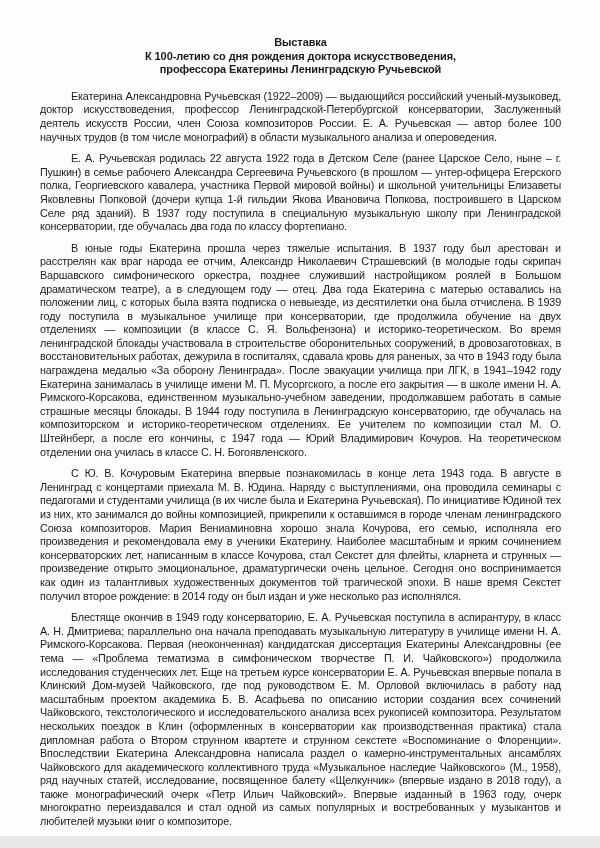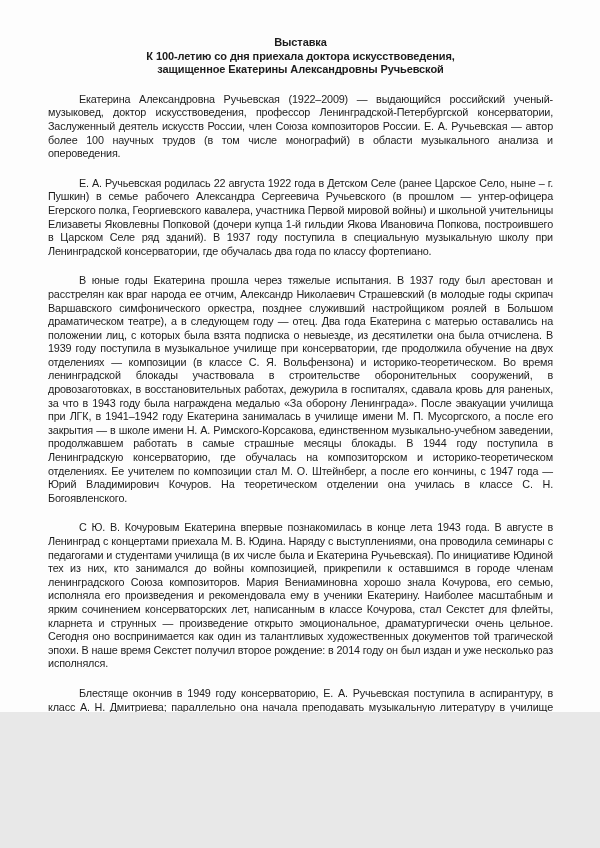--- a/index.html
+++ b/index.html
@@ -1,19 +1,19 @@
 <!DOCTYPE html>
 <html lang="ru"><head>
 <meta charset="utf-8">
 <style>
   html, body { margin: 0; padding: 0; background: #e8e8e8; }
   .page {
     position: relative;
     width: 600px;
-    height: 712px;
+    height: 836px;
     margin: 0 auto;
     background: #fdfdfd;
     box-sizing: border-box;
     padding: 36px 31px 29px 32px;
     overflow: hidden;
     font-family: "Liberation Sans", "DejaVu Sans", sans-serif;
     color: #1c1c1c;
   }
   .doc-title {
     text-align: center;
@@ -23,35 +23,35 @@
     letter-spacing: -0.1px;
     margin: 0 0 13px 0;
   }
   .doc-title .title-line { white-space: nowrap; }
   .doc-body {
     font-size: 10.8px;
     line-height: 13.6px;
     letter-spacing: -0.15px;
   }
   .doc-body p.para {
-    margin: 16px;
+    margin: 8px;
     text-align: justify;
     text-indent: 31px;
     hyphens: none;
     word-break: normal;
   }
 </style>
 </head>
 <body>
 
 <div class="page">
   <header class="doc-title">
       <div class="title-line">Выставка</div>
-      <div class="title-line">К 100-летию со дня приехала доктора искусствоведения,</div>
-      <div class="title-line">защищенное Екатерины Александровны Ручьевской</div>
+      <div class="title-line">К 100-летию со дня рождения доктора искусствоведения,</div>
+      <div class="title-line">профессора Екатерины Ленинградскую Ручьевской</div>
     </header>
   <main class="doc-body">
       <p class="para">Екатерина Александровна Ручьевская (1922–2009) — выдающийся российский ученый-музыковед, доктор искусствоведения, профессор Ленинградской-Петербургской консерватории, Заслуженный деятель искусств России, член Союза композиторов России. Е. А. Ручьевская — автор более 100 научных трудов (в том числе монографий) в области музыкального анализа и опероведения.</p>
       <p class="para">Е. А. Ручьевская родилась 22 августа 1922 года в Детском Селе (ранее Царское Село, ныне – г. Пушкин) в семье рабочего Александра Сергеевича Ручьевского (в прошлом — унтер-офицера Егерского полка, Георгиевского кавалера, участника Первой мировой войны) и школьной учительницы Елизаветы Яковлевны Попковой (дочери купца 1-й гильдии Якова Ивановича Попкова, построившего в Царском Селе ряд зданий). В 1937 году поступила в специальную музыкальную школу при Ленинградской консерватории, где обучалась два года по классу фортепиано.</p>
       <p class="para">В юные годы Екатерина прошла через тяжелые испытания. В 1937 году был арестован и расстрелян как враг народа ее отчим, Александр Николаевич Страшевский (в молодые годы скрипач Варшавского симфонического оркестра, позднее служивший настройщиком роялей в Большом драматическом театре), а в следующем году — отец. Два года Екатерина с матерью оставались на положении лиц, с которых была взята подписка о невыезде, из десятилетки она была отчислена. В 1939 году поступила в музыкальное училище при консерватории, где продолжила обучение на двух отделениях — композиции (в классе С. Я. Вольфензона) и историко-теоретическом. Во время ленинградской блокады участвовала в строительстве оборонительных сооружений, в дровозаготовках, в восстановительных работах, дежурила в госпиталях, сдавала кровь для раненых, за что в 1943 году была награждена медалью «За оборону Ленинграда». После эвакуации училища при ЛГК, в 1941–1942 году Екатерина занималась в училище имени М. П. Мусоргского, а после его закрытия — в школе имени Н. А. Римского-Корсакова, единственном музыкально-учебном заведении, продолжавшем работать в самые страшные месяцы блокады. В 1944 году поступила в Ленинградскую консерваторию, где обучалась на композиторском и историко-теоретическом отделениях. Ее учителем по композиции стал М. О. Штейнберг, а после его кончины, с 1947 года — Юрий Владимирович Кочуров. На теоретическом отделении она училась в классе С. Н. Богоявленского.</p>
       <p class="para">С Ю. В. Кочуровым Екатерина впервые познакомилась в конце лета 1943 года. В августе в Ленинград с концертами приехала М. В. Юдина. Наряду с выступлениями, она проводила семинары с педагогами и студентами училища (в их числе была и Екатерина Ручьевская). По инициативе Юдиной тех из них, кто занимался до войны композицией, прикрепили к оставшимся в городе членам ленинградского Союза композиторов. Мария Вениаминовна хорошо знала Кочурова, его семью, исполняла его произведения и рекомендовала ему в ученики Екатерину. Наиболее масштабным и ярким сочинением консерваторских лет, написанным в классе Кочурова, стал Секстет для флейты, кларнета и струнных — произведение открыто эмоциональное, драматургически очень цельное. Сегодня оно воспринимается как один из талантливых художественных документов той трагической эпохи. В наше время Секстет получил второе рождение: в 2014 году он был издан и уже несколько раз исполнялся.</p>
       <p class="para">Блестяще окончив в 1949 году консерваторию, Е. А. Ручьевская поступила в аспирантуру, в класс А. Н. Дмитриева; параллельно она начала преподавать музыкальную литературу в училище имени Н. А. Римского-Корсакова. Первая (неоконченная) кандидатская диссертация Екатерины Александровны (ее тема — «Проблема тематизма в симфоническом творчестве П. И. Чайковского») продолжила исследования студенческих лет. Еще на третьем курсе консерватории Е. А. Ручьевская впервые попала в Клинский Дом-музей Чайковского, где под руководством Е. М. Орловой включилась в работу над масштабным проектом академика Б. В. Асафьева по описанию истории создания всех сочинений Чайковского, текстологического и исследовательского анализа всех рукописей композитора. Результатом нескольких поездок в Клин (оформленных в консерватории как производственная практика) стала дипломная работа о Втором струнном квартете и струнном секстете «Воспоминание о Флоренции». Впоследствии Екатерина Александровна написала раздел о камерно-инструментальных ансамблях Чайковского для академического коллективного труда «Музыкальное наследие Чайковского» (М., 1958), ряд научных статей, исследование, посвященное балету «Щелкунчик» (впервые издано в 2018 году), а также монографический очерк «Петр Ильич Чайковский». Впервые изданный в 1963 году, очерк многократно переиздавался и стал одной из самых популярных и востребованных у музыкантов и любителей музыки книг о композиторе.</p>
       <p class="para">Но главный труд аспирантских лет — исследование о вокальном творчестве Ю. В. Кочурова, защищенное в виде кандидатской диссертации в 1954 году. Кочурову также посвящена первая опубликованная</p>
     </main>
 </div>

